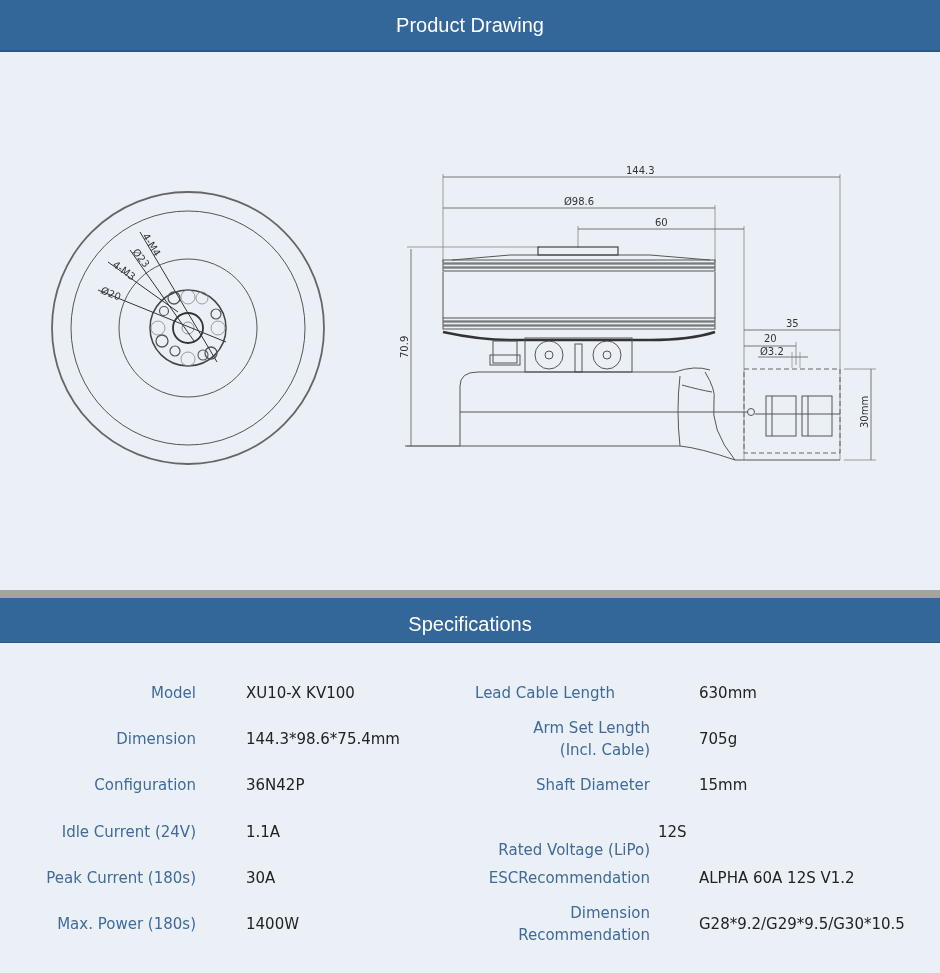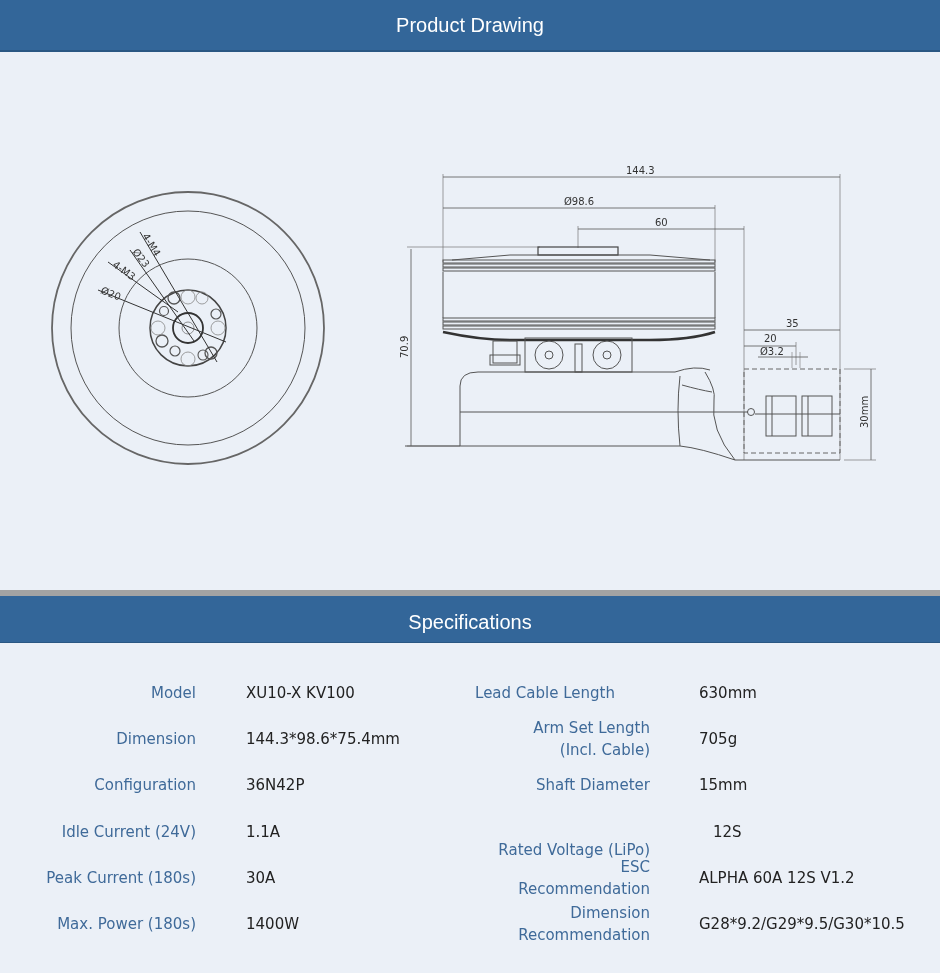--- a/index.html
+++ b/index.html
@@ -12,21 +12,21 @@
     .banner {
       position: absolute; left: 0; width: 940px;
       background: #336699;
       color: #ffffff;
       text-align: center;
       font-family: "Liberation Sans", sans-serif;
       font-size: 20px;
       box-sizing: border-box;
     }
     .banner.top { top: 0; height: 52px; line-height: 50px; border-bottom: 2px solid #2a5783; }
-    .banner.specs { top: 590px; height: 53px; line-height: 53px; border-top: 6px solid #a3a3a3; border-bottom: 1px solid #2a5783; }
+    .banner.specs { top: 590px; height: 53px; line-height: 53px; border-top: 8px solid #a3a3a3; border-bottom: 1px solid #2a5783; }
     .drawing { position: absolute; left: 0; top: 52px; width: 940px; height: 538px; }
     .drawing svg { position: absolute; left: 0; top: 0; }
     .dim-text { font-family: "DejaVu Sans", sans-serif; font-size: 10px; fill: #333; }
 
     .spec-table { position: absolute; top: 670px; left: 0; width: 940px; }
     .spec-label {
       color: #3f6a99; font-size: 15px; text-align: right; line-height: 22px;
       position: absolute; right: 0;
     }
     .spec-value { color: #222; font-size: 15px; position: absolute; white-space: nowrap; }
@@ -228,27 +228,27 @@
       <span class="spec-label" style="position:static;">Shaft Diameter</span>
     </div>
     <div class="cell" style="left:699px;top:92px;height:46px;">
       <span class="spec-value" style="position:static;">15mm</span>
     </div>
   </div>
   <div>
     <div class="cell" style="left:450px;width:200px;top:157px;height:46px;justify-content:flex-end;">
       <span class="spec-label" style="position:static;">Rated Voltage (LiPo)</span>
     </div>
-    <div class="cell" style="left:713px;top:139px;height:46px;">
+    <div class="cell" style="left:658px;top:139px;height:46px;">
       <span class="spec-value" style="position:static;">12S</span>
     </div>
   </div>
   <div>
     <div class="cell" style="left:450px;width:200px;top:185px;height:46px;justify-content:flex-end;">
-      <span class="spec-label" style="position:static;display:flex;flex-direction:column;align-items:flex-end;">
+      <span class="spec-label" style="position:static;display:flex;flex-direction:row;align-items:flex-end;">
         <span>ESC</span>
         <span>Recommendation</span>
       </span>
     </div>
     <div class="cell" style="left:699px;top:185px;height:46px;">
       <span class="spec-value" style="position:static;">ALPHA 60A 12S V1.2</span>
     </div>
   </div>
   <div>
     <div class="cell" style="left:450px;width:200px;top:231px;height:46px;justify-content:flex-end;">

